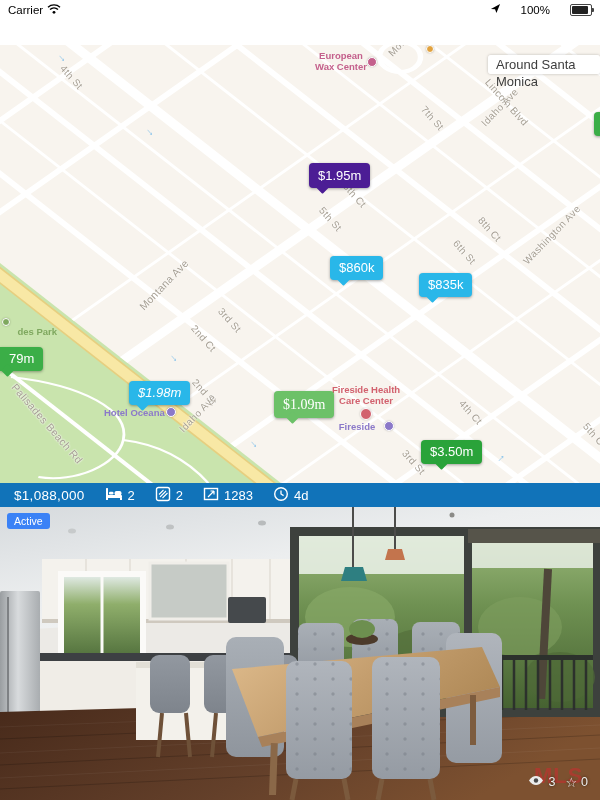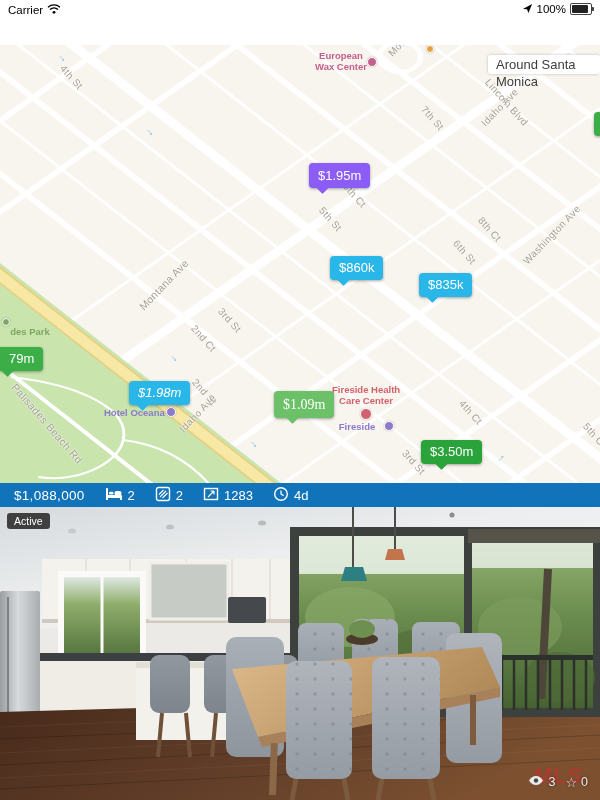--- a/index.html
+++ b/index.html
@@ -3,21 +3,21 @@
 <meta charset="utf-8">
 <style>
   html,body{margin:0;padding:0;background:#666;}
   .screen{position:relative;width:600px;height:800px;overflow:hidden;background:#fff;
     font-family:"Liberation Sans","DejaVu Sans",sans-serif;-webkit-font-smoothing:antialiased;}
   
   .statusbar{position:absolute;top:0;left:0;width:600px;height:20px;background:#fff;
     font-size:11.5px;color:#000;}
   .sb-left{position:absolute;left:8px;top:3px;display:flex;align-items:center;gap:4px;}
   .sb-time{position:absolute;left:0;right:0;top:3px;text-align:center;font-weight:bold;font-size:11.5px;}
-  .sb-right{position:absolute;right:8px;top:3px;display:flex;align-items:flex-start;gap:4px;}
+  .sb-right{position:absolute;right:8px;top:3px;display:flex;align-items:center;gap:20px;}
   .batt{width:20px;height:10px;border:1px solid #444;border-radius:2px;position:relative;background:#fff;}
   .batt-fill{position:absolute;left:1px;top:1px;bottom:1px;width:16px;background:#222;border-radius:1px;}
   .batt-nub{position:absolute;right:-3px;top:3px;width:2px;height:4px;background:#444;border-radius:0 1px 1px 0;}
   
   .searchbar{position:absolute;top:20px;left:0;width:600px;height:25px;background:#fff;
     border-bottom:1px solid #cfcbc4;display:flex;align-items:center;box-sizing:border-box;}
   .hamburger{width:20px;height:12px;margin-left:16px;display:flex;flex-direction:column;justify-content:space-between;cursor:pointer;}
   .hamburger span{display:block;height:2px;background:#7a7a7a;border-radius:1px;}
   .search-input{flex:1;border:none;outline:none;font-size:13px;color:#333;margin-left:8px;height:20px;
     font-family:"Liberation Sans","DejaVu Sans",sans-serif;}
@@ -164,28 +164,28 @@
     </div>
     <div class="poi" style="left:332px;top:340px;width:68px">
       <div style="color: rgb(210, 97, 110);">Fireside Health</div>
       <div style="color: rgb(210, 97, 110);">Care Center</div>
       <i class="poi-dot" style="left: 28px; top: 23px; width: 12px; height: 12px; background: rgb(210, 97, 110);"></i>
     </div>
     <div class="poi" style="left:332px;top:377px;width:50px">
       <div style="color: rgb(139, 121, 201);">Fireside</div>
       <i class="poi-dot" style="left: 52px; top: -1px; background: rgb(139, 121, 201);"></i>
     </div>
-    <div class="poi" style="left:3px;top:282px;width:54px;text-align:center">
+    <div class="poi" style="left:3px;top:282px;width:54px;text-align:right">
       <div style="color: rgb(127, 168, 95);">des Park</div>
       <i class="poi-dot" style="left: -1px; top: -9px; width: 8px; height: 8px; background: rgb(127, 168, 95);"></i>
     </div>
 
     <div class="chip">Around Santa Monica</div>
 
-    <div class="pin" style="left: 309px; top: 118px; height: 25px; line-height: 25px; background: #8b5cf6;"><span>$1.95m</span><i></i></div>
+    <div class="pin" style="left: 309px; top: 118px; height: 25px; line-height: 25px; background: #4c1d95;"><span>$1.95m</span><i></i></div>
     <div class="pin" style="left: 330px; top: 211px; background: rgb(41, 183, 233);"><span>$860k</span><i></i></div>
     <div class="pin" style="left: 419px; top: 228px; background: rgb(41, 183, 233);"><span>$835k</span><i></i></div>
     <div class="pin pin-clip-l" style="left: 0px; top: 302px; background: rgb(59, 174, 71);"><span>79m</span><i style="left:3px"></i></div>
     <div class="pin" style="left: 129px; top: 336px; background: rgb(41, 183, 233); font-style: italic;"><span>$1.98m</span><i></i></div>
     <div class="pin pin-lg" style="left: 274px; top: 346px; background: rgb(108, 193, 104); font-family: Liberation Serif, serif;"><span>$1.09m</span><i style="left:14px"></i></div>
     <div class="pin" style="left: 421px; top: 395px; background: rgb(42, 163, 58);"><span>$3.50m</span><i style="left:16px"></i></div>
     <div class="pin" style="left: 594px; top: 67px; padding: 0px 10px; background: rgb(59, 174, 71);"><span></span></div>
   </div>
 
   <div class="lbar" style="background: rgb(17, 115, 185);">
@@ -342,21 +342,21 @@
       <ellipse cx="362" cy="132" rx="16" ry="6" fill="#4c3a2a"></ellipse>
       <ellipse cx="362" cy="122" rx="13" ry="9" fill="#6d8f4f"></ellipse>
 
       <path d="M296 272 292 293M344 272 348 293" stroke="#7b5a3d" stroke-width="5"></path>
       <path d="M382 272 378 293M430 272 434 293" stroke="#7b5a3d" stroke-width="5"></path>
       <rect x="286" y="154" width="66" height="118" rx="10" fill="url(#chairG2)"></rect>
       <rect x="372" y="150" width="68" height="122" rx="10" fill="url(#chairG2)"></rect>
       <rect x="286" y="154" width="66" height="118" rx="10" fill="url(#tuft)" opacity="0.5"></rect>
       <rect x="372" y="150" width="68" height="122" rx="10" fill="url(#tuft)" opacity="0.5"></rect>
     </svg>
-    <div class="badge" style="background: #404040;">Active</div>
+    <div class="badge" style="background: #3b82f6;">Active</div>
     <div class="wmark">MLS</div>
     <div class="photo-stats">
       <span class="grp">
         <span><svg width="16" height="11" viewBox="0 0 16 11">
               <path d="M1 5.5C3 2.2 5.5 1 8 1s5 1.2 7 4.5C13 8.8 10.5 10 8 10S3 8.8 1 5.5Z" fill="#ececec"></path>
               <circle cx="8" cy="5.5" r="2.2" fill="#4a4a4a"></circle>
             </svg></span>
         <span>3</span>
       </span>
       <span class="grp">

